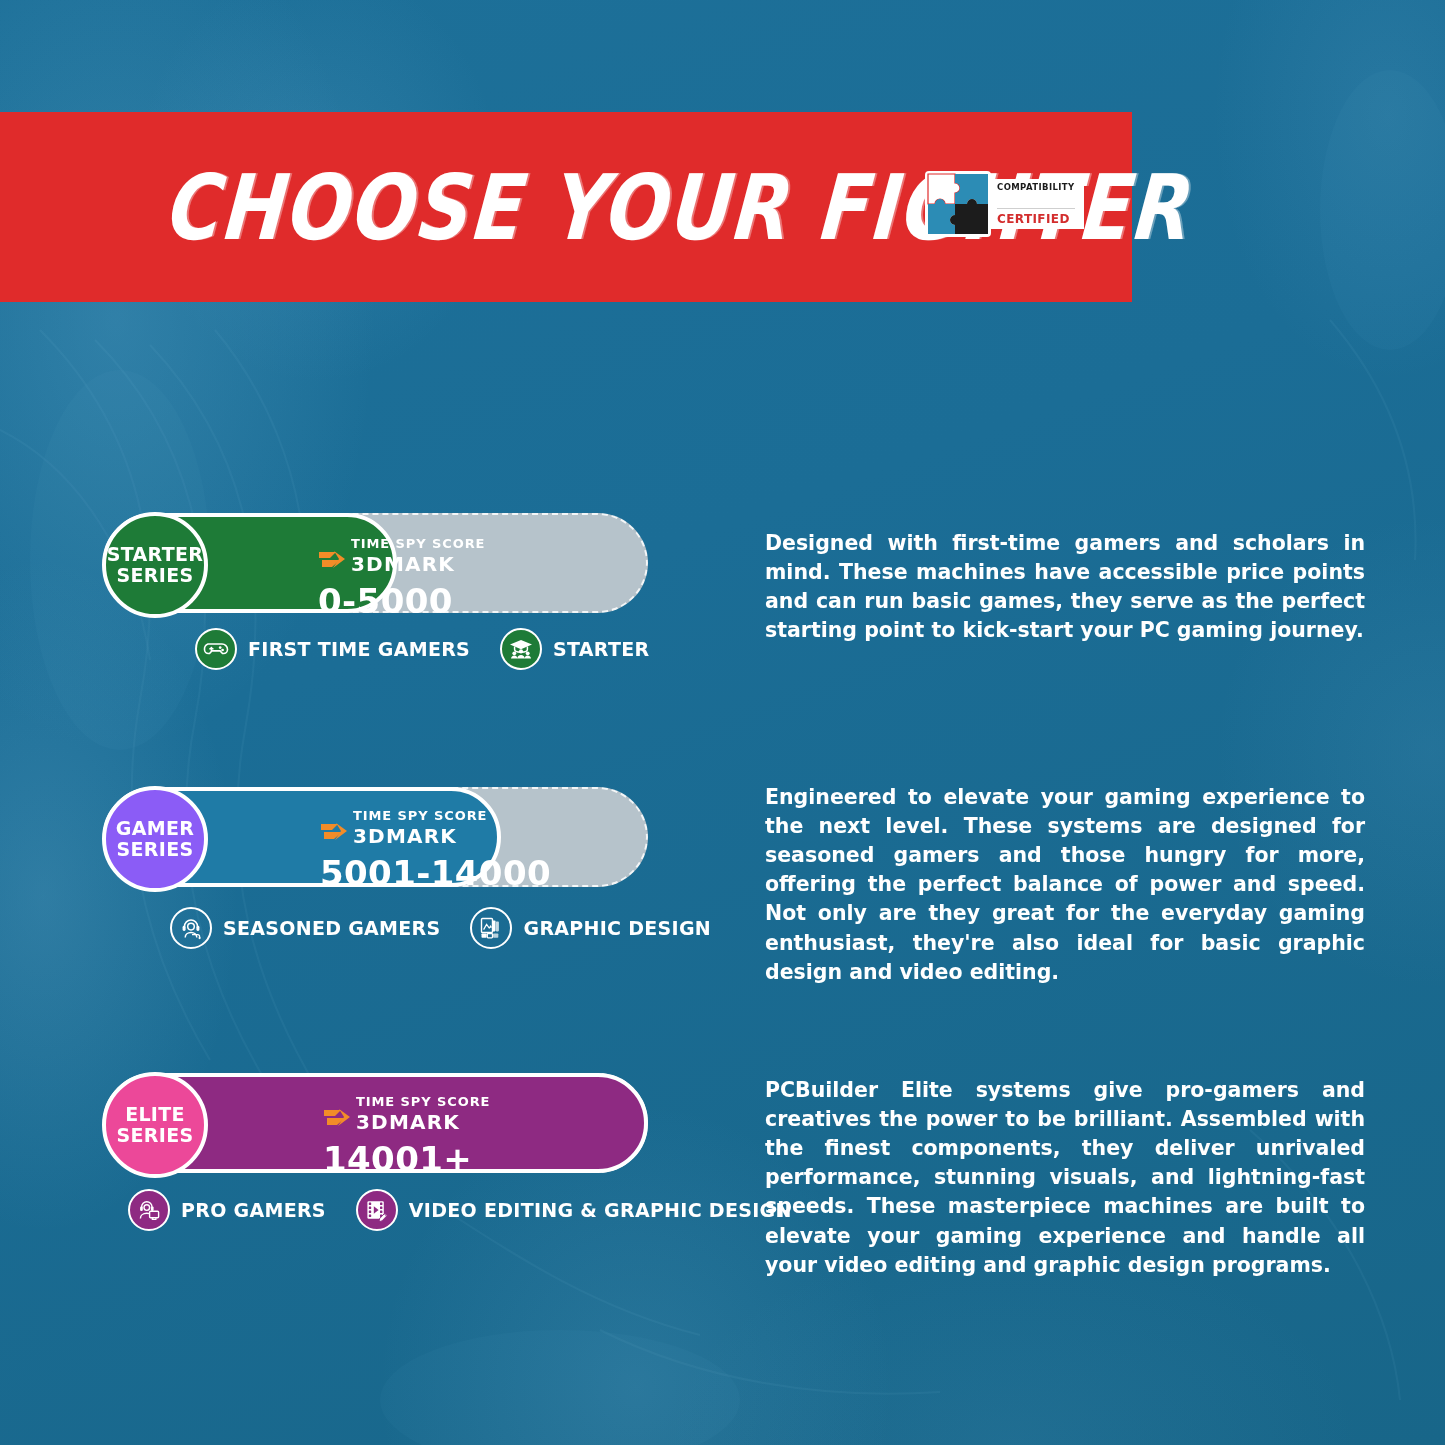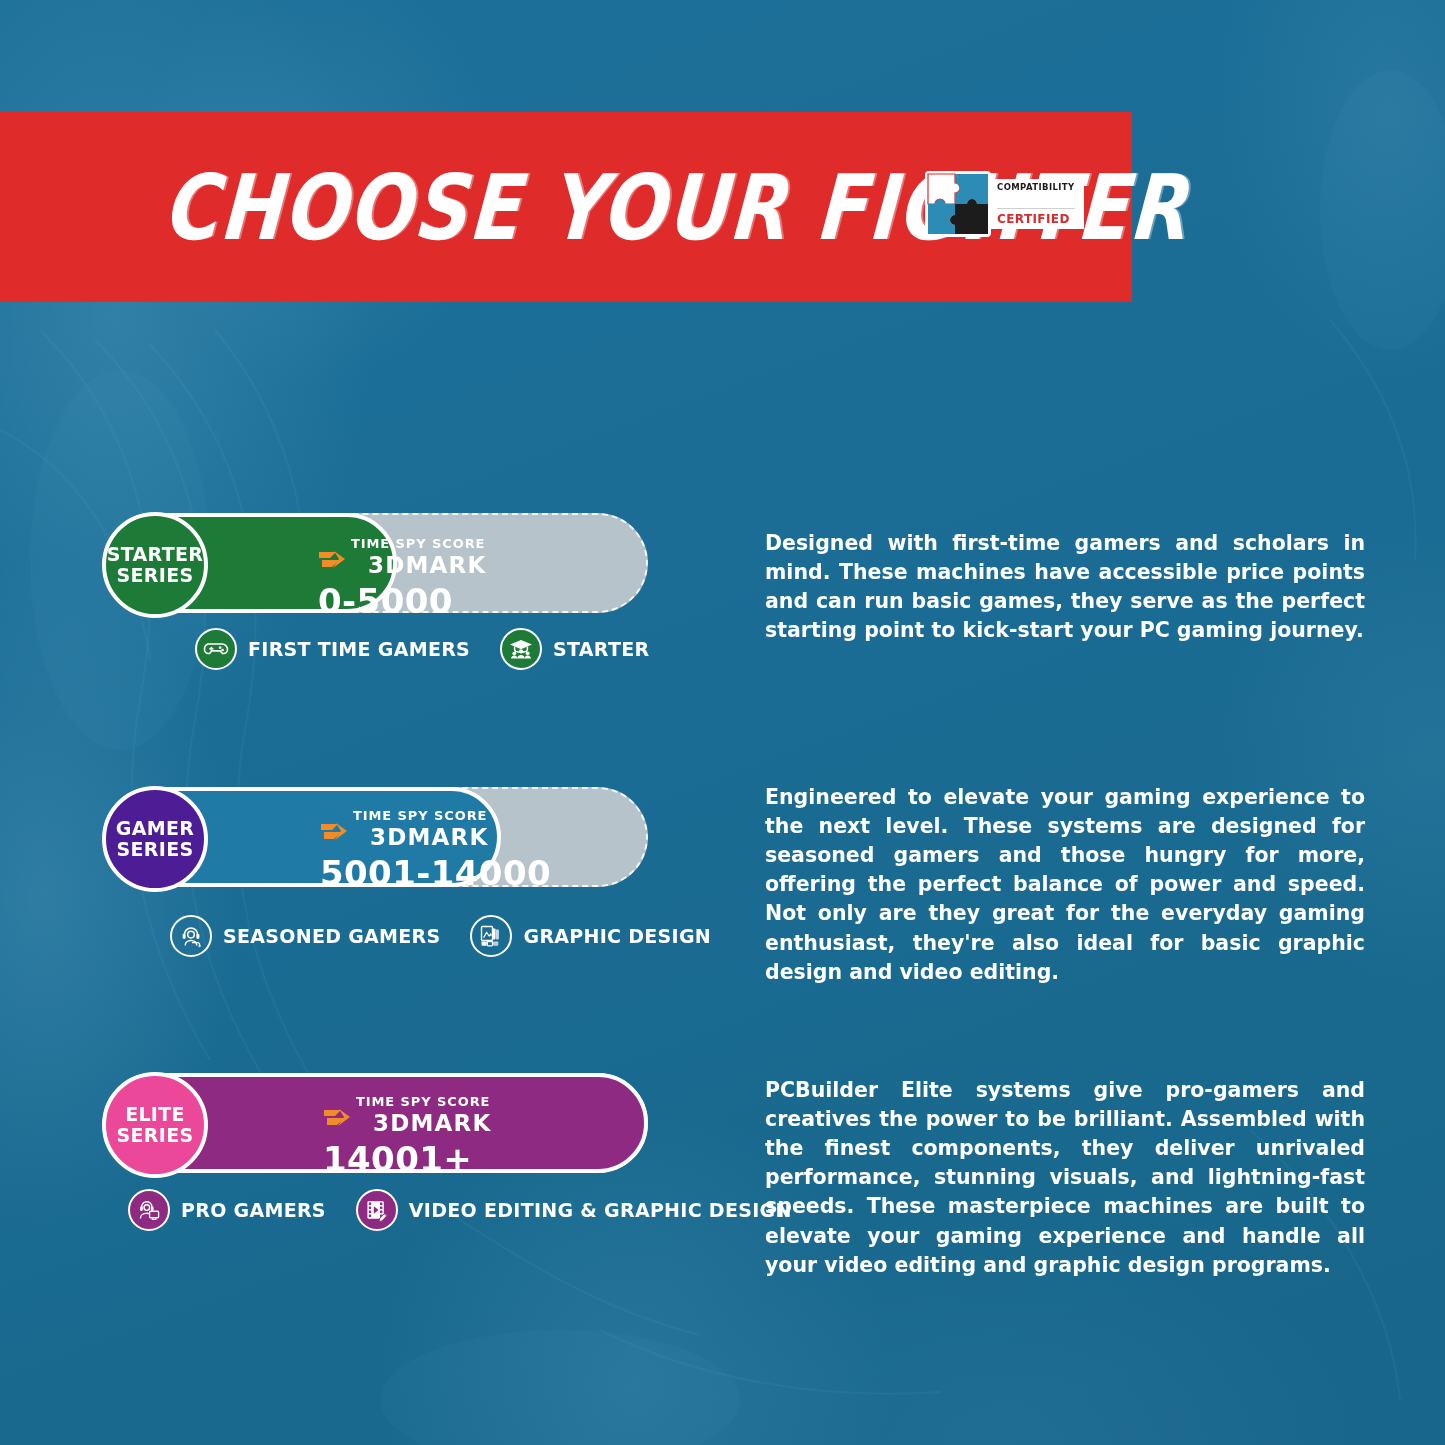--- a/index.html
+++ b/index.html
@@ -103,34 +103,33 @@
     z-index:4;
   }
   .badge-circle span{display:block;}
 
   .score-block{
     position:absolute;z-index:3;
     color:#ffffff;text-align:left;
     display:flex;flex-direction:column;
   }
   .score-head{
-    display:flex;align-items:flex-end;
+    display:flex;align-items:center;
   }
   .swoosh{
     width:28px;height:34px;margin-right:5px;margin-top:10px;flex:none;
   }
   .score-label{
     font-family:"DejaVu Sans", sans-serif;
     font-size:13px;font-weight:bold;letter-spacing:.9px;line-height:1.25;
   }
   .score-brand{
     font-family:"DejaVu Sans", sans-serif;
-    font-size:23px;font-weight:bold;letter-spacing:1.2px;line-height:1;
+    font-size:20px;font-weight:bold;letter-spacing:1.2px;line-height:1;
     margin-top:2px;
-    margin-left:17px;
   }
   .score-value{
     font-family:"DejaVu Sans", sans-serif;
     font-size:34px;font-weight:bold;letter-spacing:.4px;line-height:1;
     margin-top:7px;
   }
 
   
   .tags{position:absolute;display:flex;align-items:center;}
   .tag{display:flex;align-items:center;margin-right:30px;}
@@ -262,40 +261,40 @@
       </div>
     </div>
   </div>
   <div class="desc" style="top:16px;">Designed with first-time gamers and scholars in mind. These machines have accessible price points and can run basic games, they serve as the perfect starting point to kick-start your PC gaming journey.</div>
 </div>
 
 <div class="tier" id="tier-gamer">
   <div class="tier-left">
     <div class="track">
       <div class="fill" id="fill-gamer" style="background: rgb(31, 123, 166); width: 398px;"></div>
-      <div class="badge-circle" id="badge-gamer" style="background: #4c1d95;">
+      <div class="badge-circle" id="badge-gamer" style="background: #8b5cf6;">
         <span>GAMER</span>
         <span>SERIES</span>
       </div>
       <div class="score-block" style="left:215px;top:16px;">
         <div class="score-head">
           <svg class="swoosh" viewBox="0 0 28 34">
             <path d="M1,9 L18,9 L12,15 L1,15 Z" fill="#f28c28"></path>
             <path d="M4,17 L22,17 L14,24 L4,24 Z" fill="#f28c28"></path>
             <path d="M16,8 L27,16 L15,25 L21,16 Z" fill="#f28c28"></path>
           </svg>
           <div>
             <div class="score-label">TIME SPY SCORE</div>
             <div class="score-brand">3DMARK</div>
           </div>
         </div>
         <div class="score-value">5001-14000</div>
       </div>
     </div>
-    <div class="tags" style="left:67px;top:128px;justify-content:center;">
+    <div class="tags" style="left:67px;top:120px;justify-content:center;">
       <div class="tag">
         <div class="tag-icon" style="background:transparent;border:2px solid #ffffff;">
           <svg width="26" height="26" viewBox="0 0 26 26">
             <path d="M6.5,11.5 a6.5,6.5 0 0 1 13,0" fill="none" stroke="#ffffff" stroke-width="1.5"></path>
             <rect x="4.6" y="10.8" width="3" height="5.2" rx="1.4" fill="#ffffff"></rect>
             <rect x="18.4" y="10.8" width="3" height="5.2" rx="1.4" fill="#ffffff"></rect>
             <circle cx="13" cy="11.6" r="3.3" fill="none" stroke="#ffffff" stroke-width="1.5"></circle>
             <path d="M7.2,22.4 c0,-3 2.6,-5 5.8,-5 s5.8,2 5.8,5" fill="none" stroke="#ffffff" stroke-width="1.5"></path>
             <path d="M14,19.6 h5.6 a2,2 0 0 1 2,2 v1.4" fill="none" stroke="#ffffff" stroke-width="1.3"></path>
             <circle cx="21.6" cy="23.1" r="1.1" fill="#ffffff"></circle>

